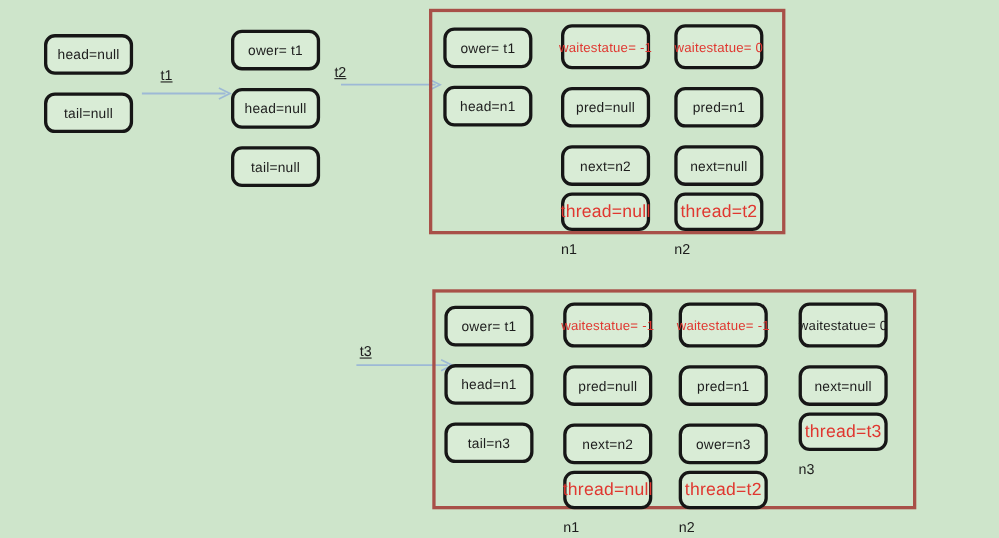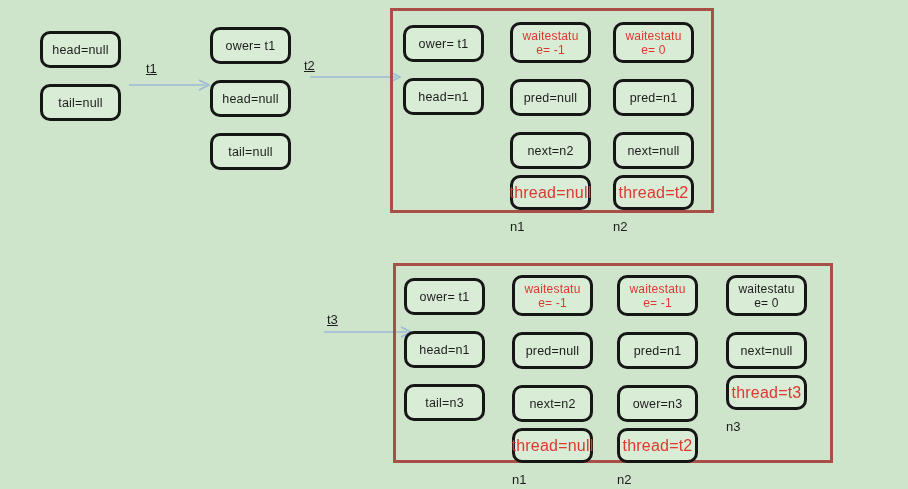--- a/index.html
+++ b/index.html
@@ -29,21 +29,21 @@
     border:3px solid var(--ink);
     border-radius:10px;
     display:flex;align-items:center;justify-content:center;
     font-size:12.5px;
     letter-spacing:0.2px;
     white-space:nowrap;
   }
   .stack .cell + .cell, .node .cell + .cell{margin-top:16px;}
   .cell.ws{
     height:41px;
-    flex-direction:column;
+    flex-direction:row;
     line-height:14px;
     font-size:12px;
   }
   .cell.thread{margin-top:6px !important;height:35px;font-size:16px;}
   .red{color:var(--red);}
   .node-label{
     margin-top:9px;
     text-align:left;
     font-size:13px;
     color:var(--text);

